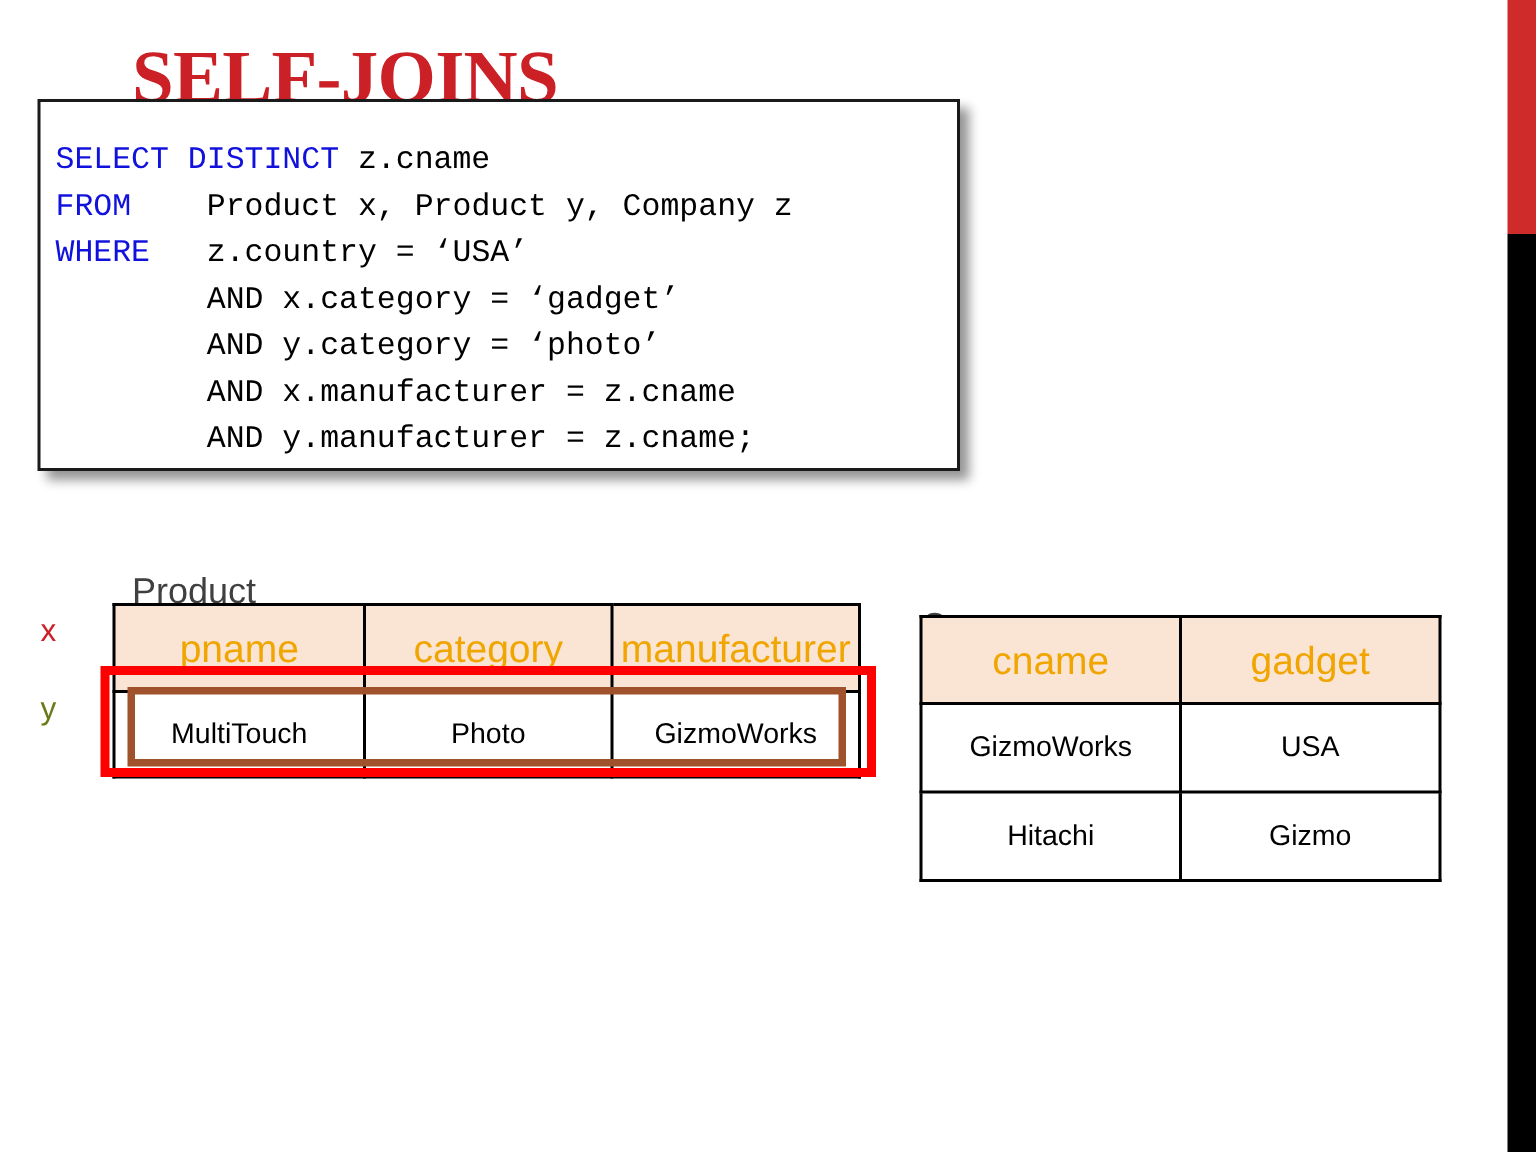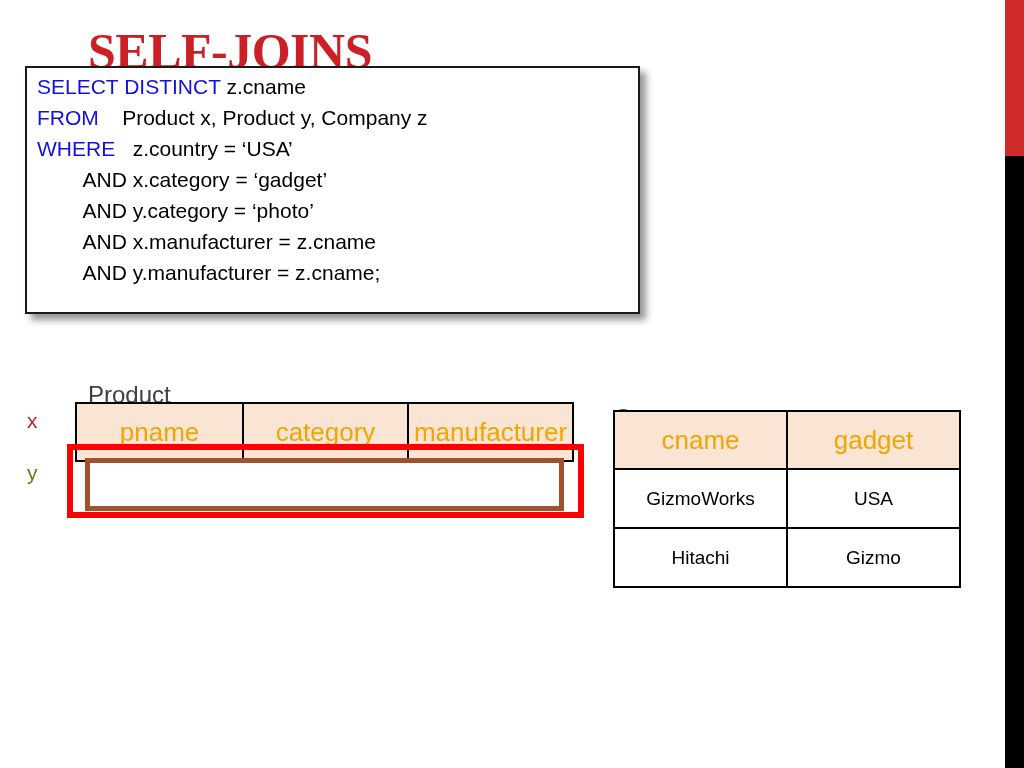--- a/index.html
+++ b/index.html
@@ -54,23 +54,23 @@
     width: 615px;
     height: 248px;
     background: #ffffff;
     border: 2px solid #1a1a1a;
     box-sizing: border-box;
     box-shadow: 6px 6px 7px rgba(0,0,0,0.42);
   }
   #code-text {
     position: absolute;
     left: 10px;
-    top: 3px;
+    top: 24px;
     margin: 0;
-    font-family: Liberation Sans, sans-serif;
+    font-family: Liberation Mono, monospace;
     font-size: 21px;
     line-height: 31px;
     color: #000000;
     white-space: pre;
   }
   #code-text .kw {
     color: #1111dd;
   }
 
   
@@ -181,20 +181,25 @@
     <col class="c-manufacturer">
   </colgroup>
   <thead>
     <tr>
       <th>pname</th>
       <th>category</th>
       <th>manufacturer</th>
     </tr>
   </thead>
   <tbody>
+    <tr>
+      <td>MultiTouch</td>
+      <td>Photo</td>
+      <td>GizmoWorks</td>
+    </tr>
   </tbody>
 </table>
 
 <div id="highlight-red"></div>
 <div id="highlight-brown"></div>
 
 <div class="tbl-caption" id="company-caption">Company</div>
 <table class="db-table" id="company-table">
   <colgroup>
     <col class="c-cname">

